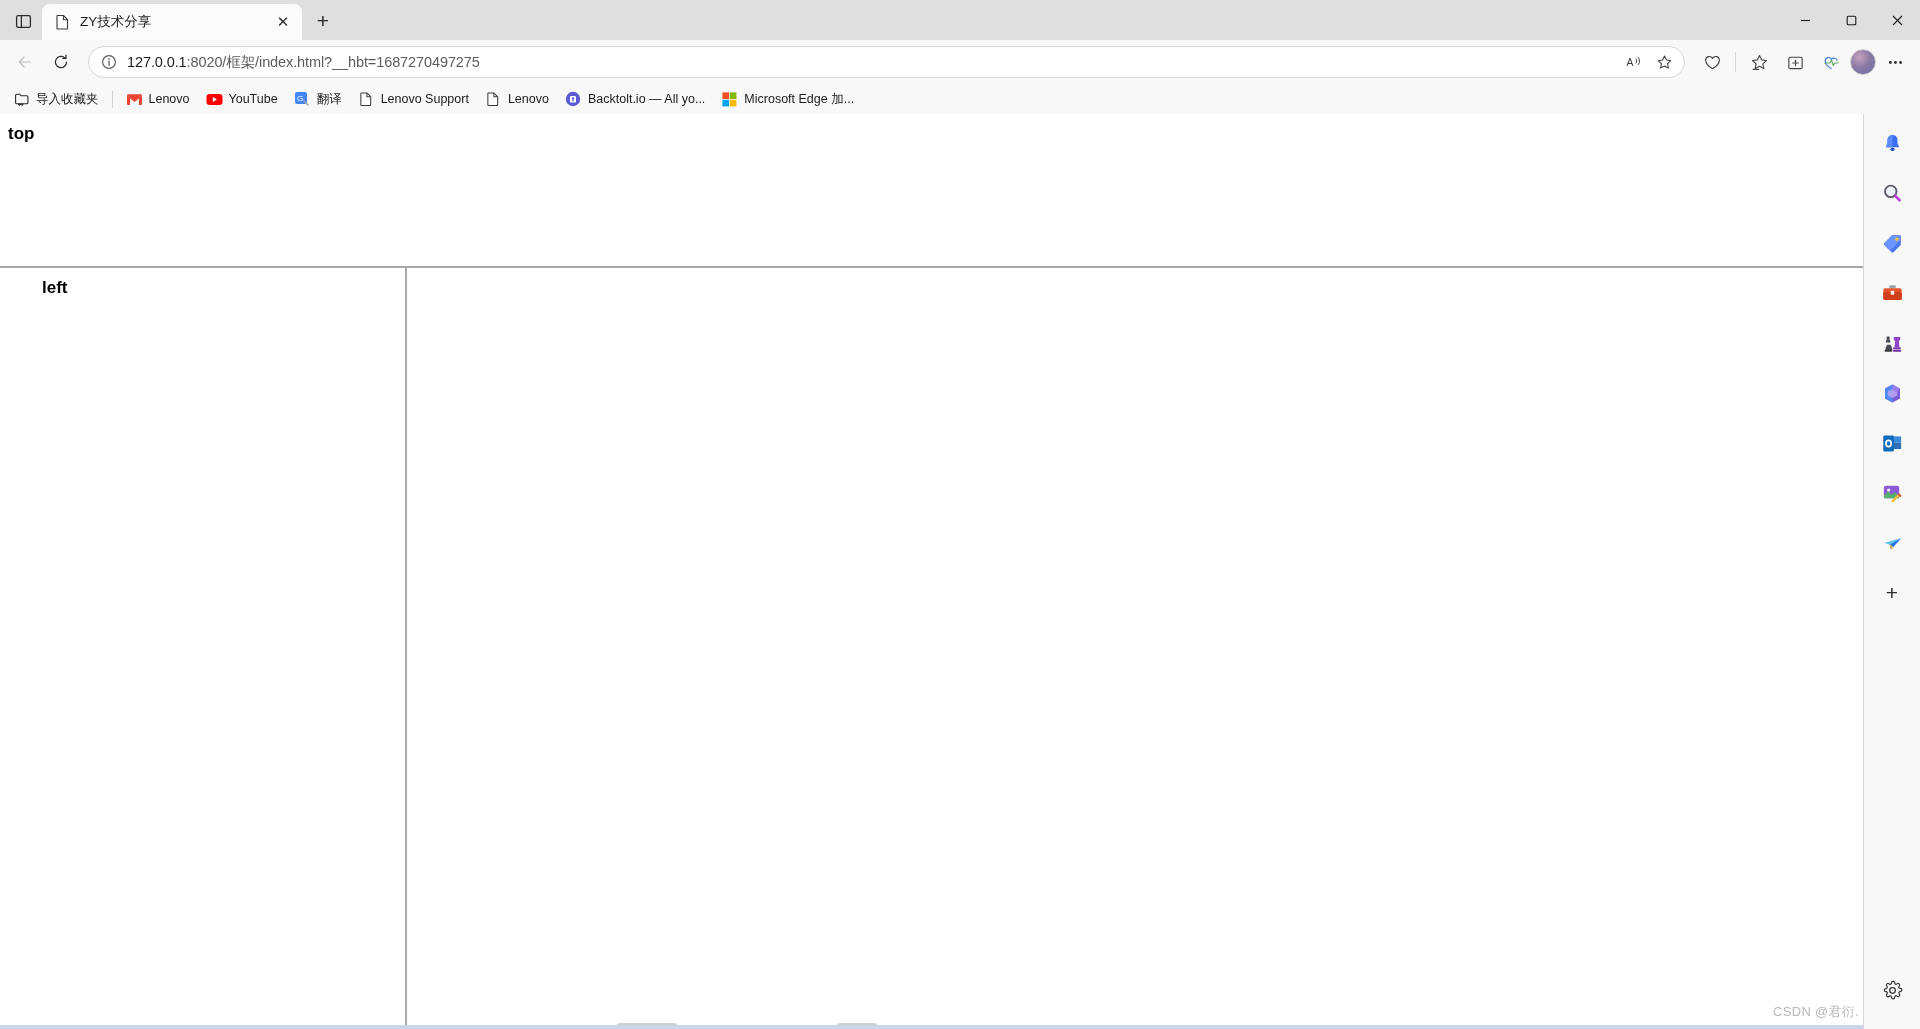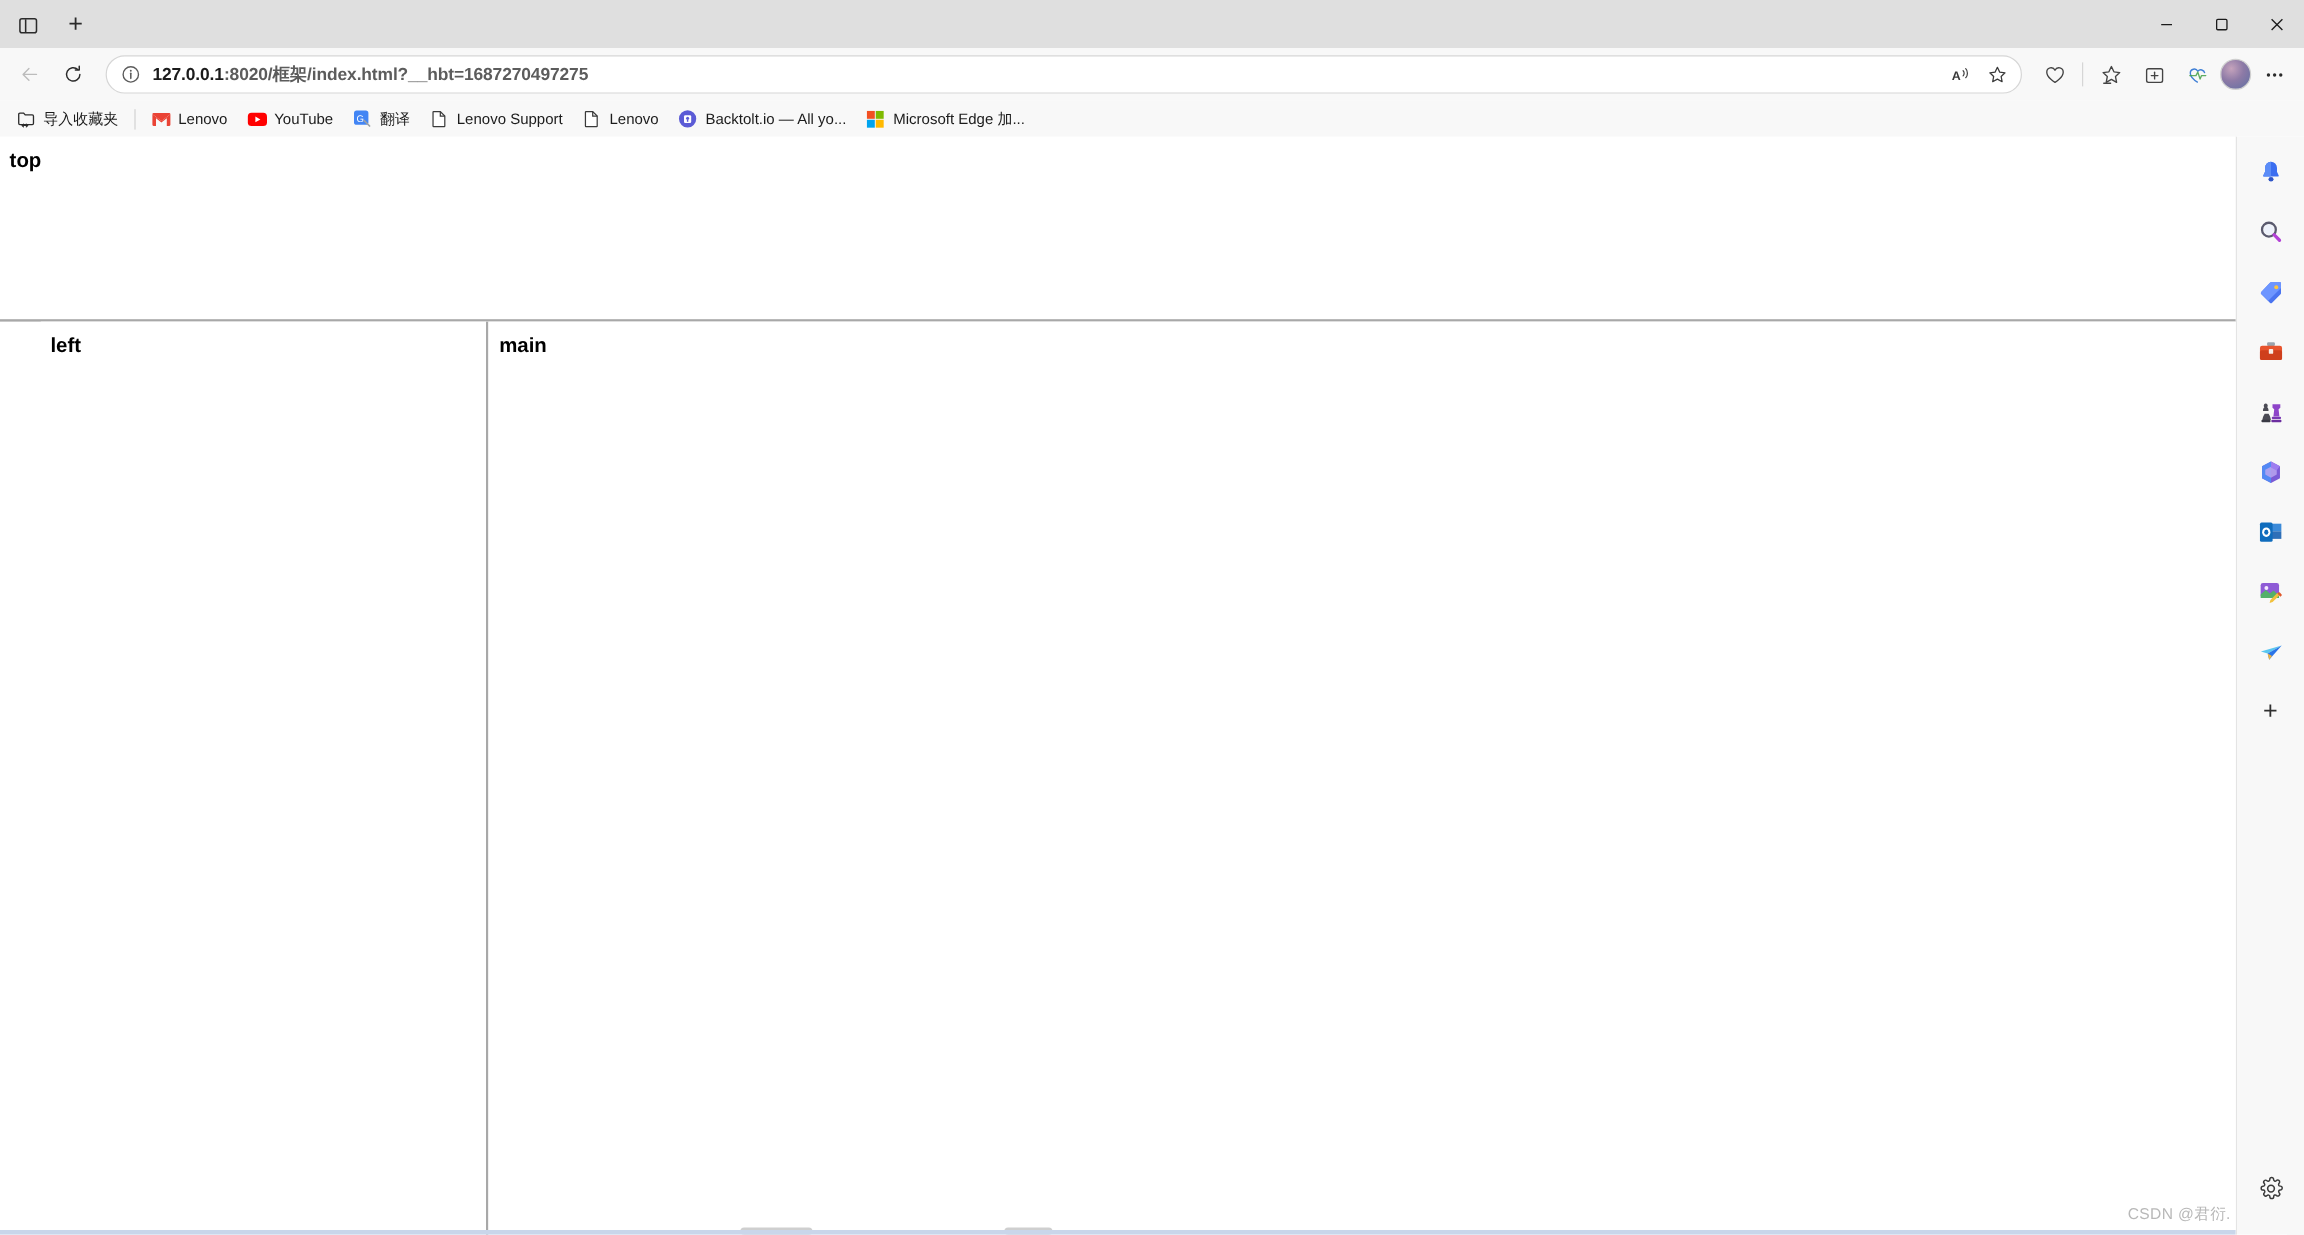--- a/index.html
+++ b/index.html
@@ -45,21 +45,21 @@
   }
   .wincontrols { margin-left: auto; display: flex; height: 40px; align-self: flex-start; }
   .wc {
     width: 46px; height: 40px; display: flex; align-items: center; justify-content: center;
     font-size: 12px; color: #1b1b1b; cursor: pointer;
   }
 
   
   .toolbar {
     height: 44px; flex: 0 0 44px; background: #f8f8f8;
-    display: flex; align-items: center; padding: 0 8px; gap: 2px; font-weight: bold;
+    display: flex; align-items: center; padding: 0 8px; gap: 2px;
   }
   .tbtn {
     width: 34px; height: 34px; border-radius: 6px;
     display: flex; align-items: center; justify-content: center;
     cursor: pointer; color: #5c5c5c;
   }
   .tbtn.disabled { color: #bcbcbc; }
   .omnibox {
     flex: 1; height: 32px; background: #ffffff; border: 1px solid #d6d6d6;
     border-radius: 16px; margin: 0 8px; display: flex; align-items: center;
@@ -144,20 +144,30 @@
 <div class="browser">
 
   <div class="tabstrip">
     <div class="tab-icon-btn">
       <svg width="17" height="17" viewBox="0 0 16 16" fill="none">
         <rect x="1.5" y="2.5" width="13" height="11" rx="1.6" stroke="#2b2b2b" stroke-width="1.2"></rect>
         <line x1="6" y1="2.8" x2="6" y2="13.2" stroke="#2b2b2b" stroke-width="1.2"></line>
       </svg>
     </div>
 
+    <div class="tab">
+      <span class="tab-favicon">
+        <svg width="15" height="16" viewBox="0 0 15 16" fill="none">
+          <path d="M2.5 1.5h6l4 4v9a.5.5 0 0 1-.5.5h-9.5a.5.5 0 0 1-.5-.5v-12.5a.5.5 0 0 1 .5-.5z" stroke="#3a3a3a" stroke-width="1.1" fill="#fff"></path>
+          <path d="M8.5 1.7v4h4" stroke="#3a3a3a" stroke-width="1.1" fill="none"></path>
+        </svg>
+      </span>
+      <span class="tab-title">ZY技术分享</span>
+      <span class="tab-close">✕</span>
+    </div>
 
     <div class="newtab">+</div>
 
     <div class="wincontrols">
       <div class="wc">
         <svg width="11" height="11" viewBox="0 0 11 11">
             <line x1="1" y1="5.5" x2="10" y2="5.5" stroke="#1b1b1b" stroke-width="1.1"></line>
           </svg>
       </div>
       <div class="wc">
@@ -345,21 +355,20 @@
 
       <div class="frame-top">
         <div class="frame-label">top</div>
       </div>
 
       <div class="frame-bottom">
         <div class="frame-left">
           <div class="frame-label">left</div>
         </div>
         <div class="frame-main">
-          <div class="frame-label">main</div>
           <div class="hscroll-hint" style="left:210px; width:60px;"></div>
           <div class="hscroll-hint" style="left:430px; width:40px;"></div>
         </div>
       </div>
 
       <div class="watermark">CSDN @君衍.</div>
       <div class="bottom-strip"></div>
     </div>
 
     <div class="sidebar">

